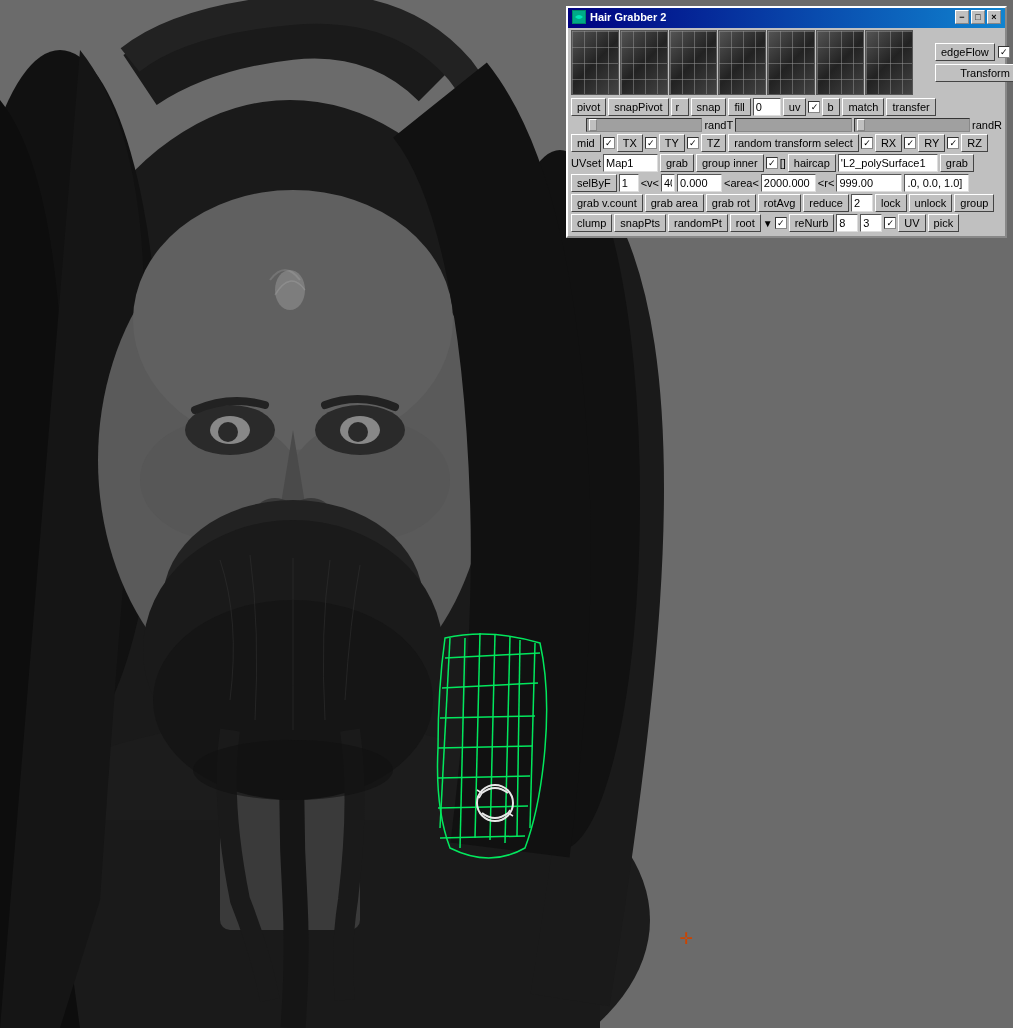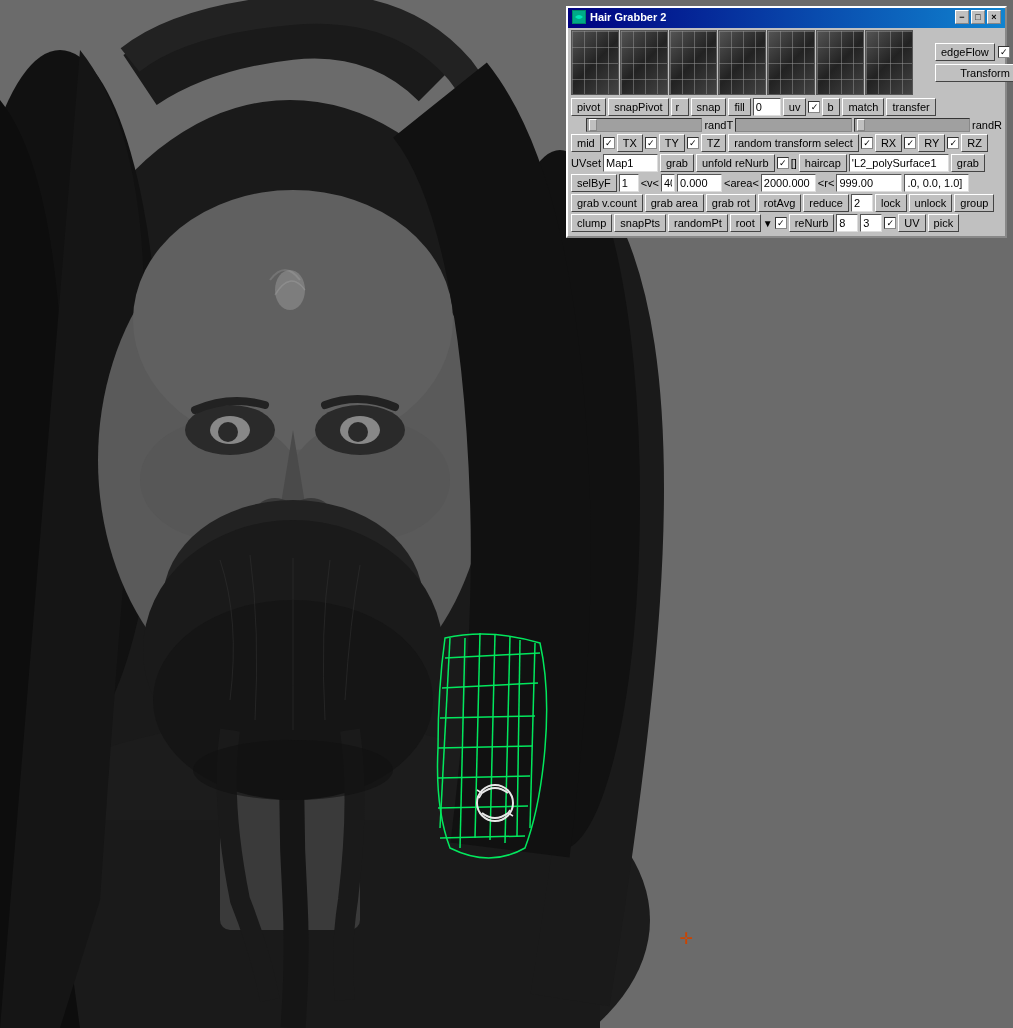--- a/index.html
+++ b/index.html
@@ -455,21 +455,21 @@
       <div class="chk checked"></div>
       <button class="pbtn">RY</button>
       <div class="chk checked"></div>
       <button class="pbtn">RZ</button>
     </div>
 
     <div class="row">
       <span class="row-label">UVset</span>
       <input class="pinput" type="text" style="width: 55px;" value="Map1">
       <button class="pbtn">grab</button>
-      <button class="pbtn">unfold reNurb</button>
+      <button class="pbtn">group inner</button>
       <div class="chk checked"></div>
       <span class="row-label">[]</span>
       <button class="pbtn">haircap</button>
       <input class="pinput" type="text" style="width: 100px;" value="'L2_polySurface1">
       <button class="pbtn">grab</button>
     </div>
 
     <div class="row">
       <button class="pbtn">selByF</button>
       <input class="pinput" type="text" style="width: 20px;" value="1">

